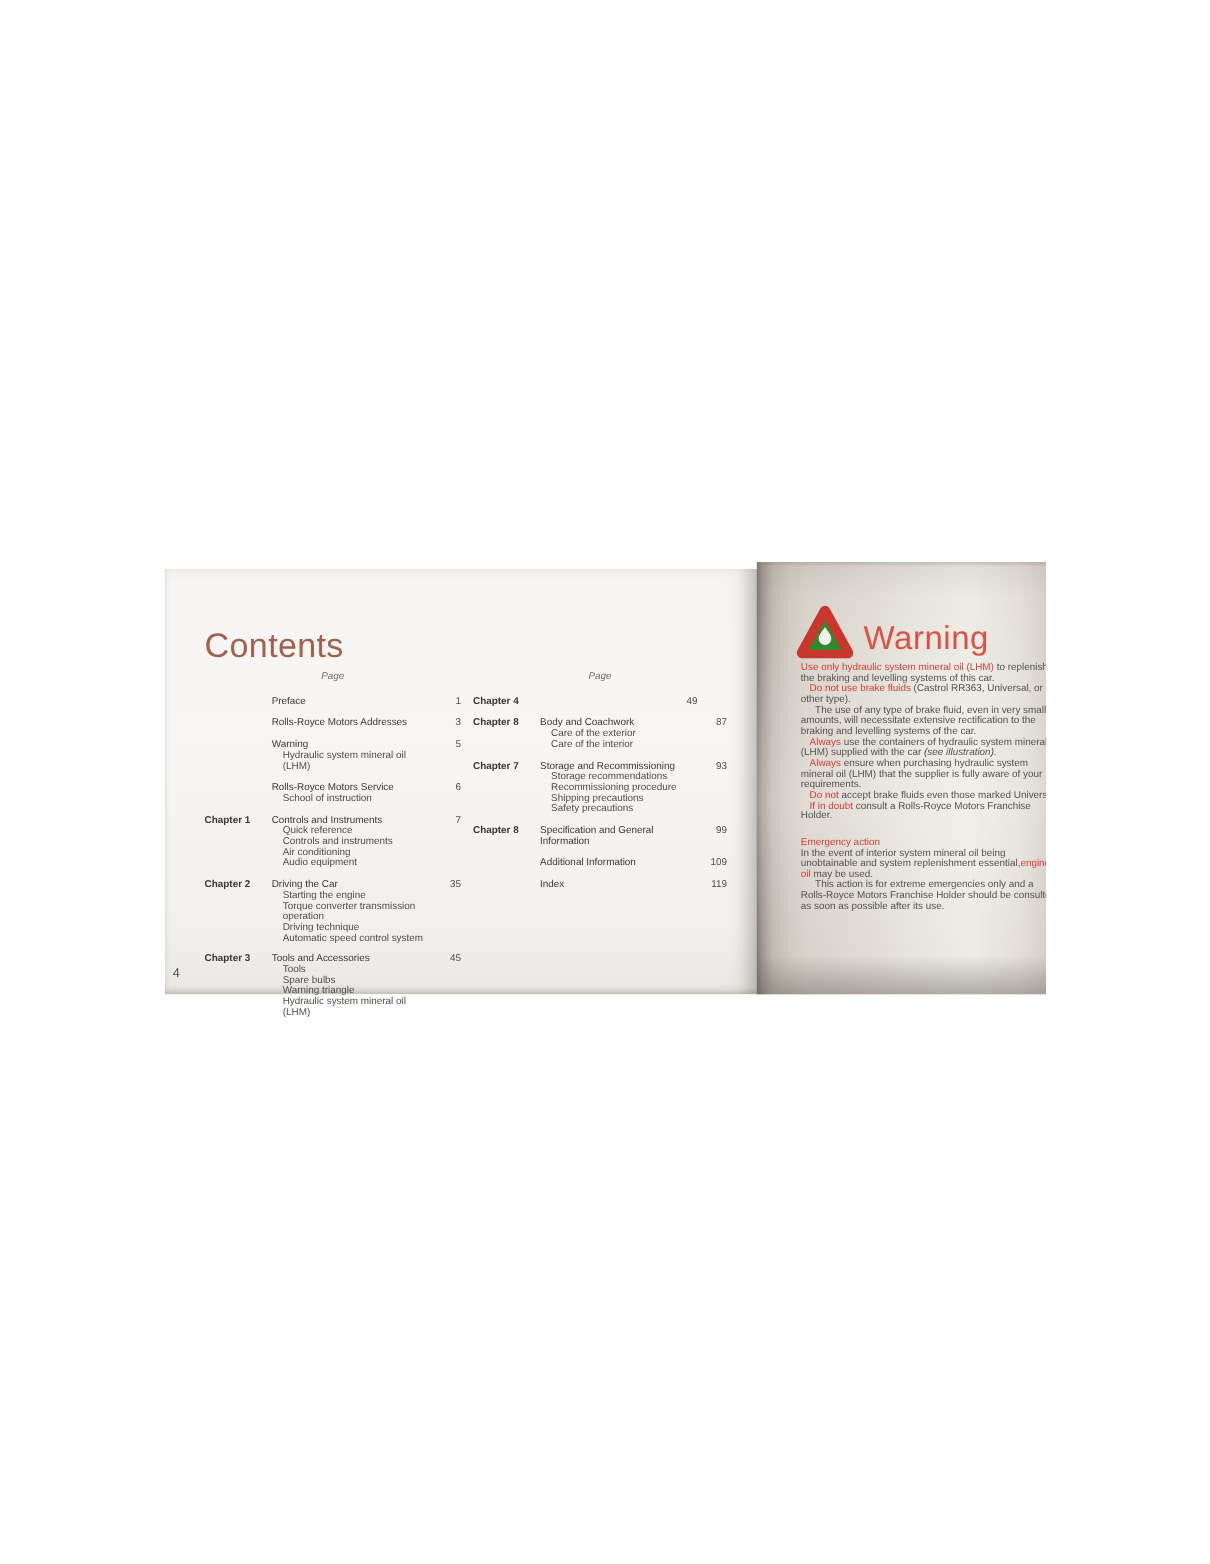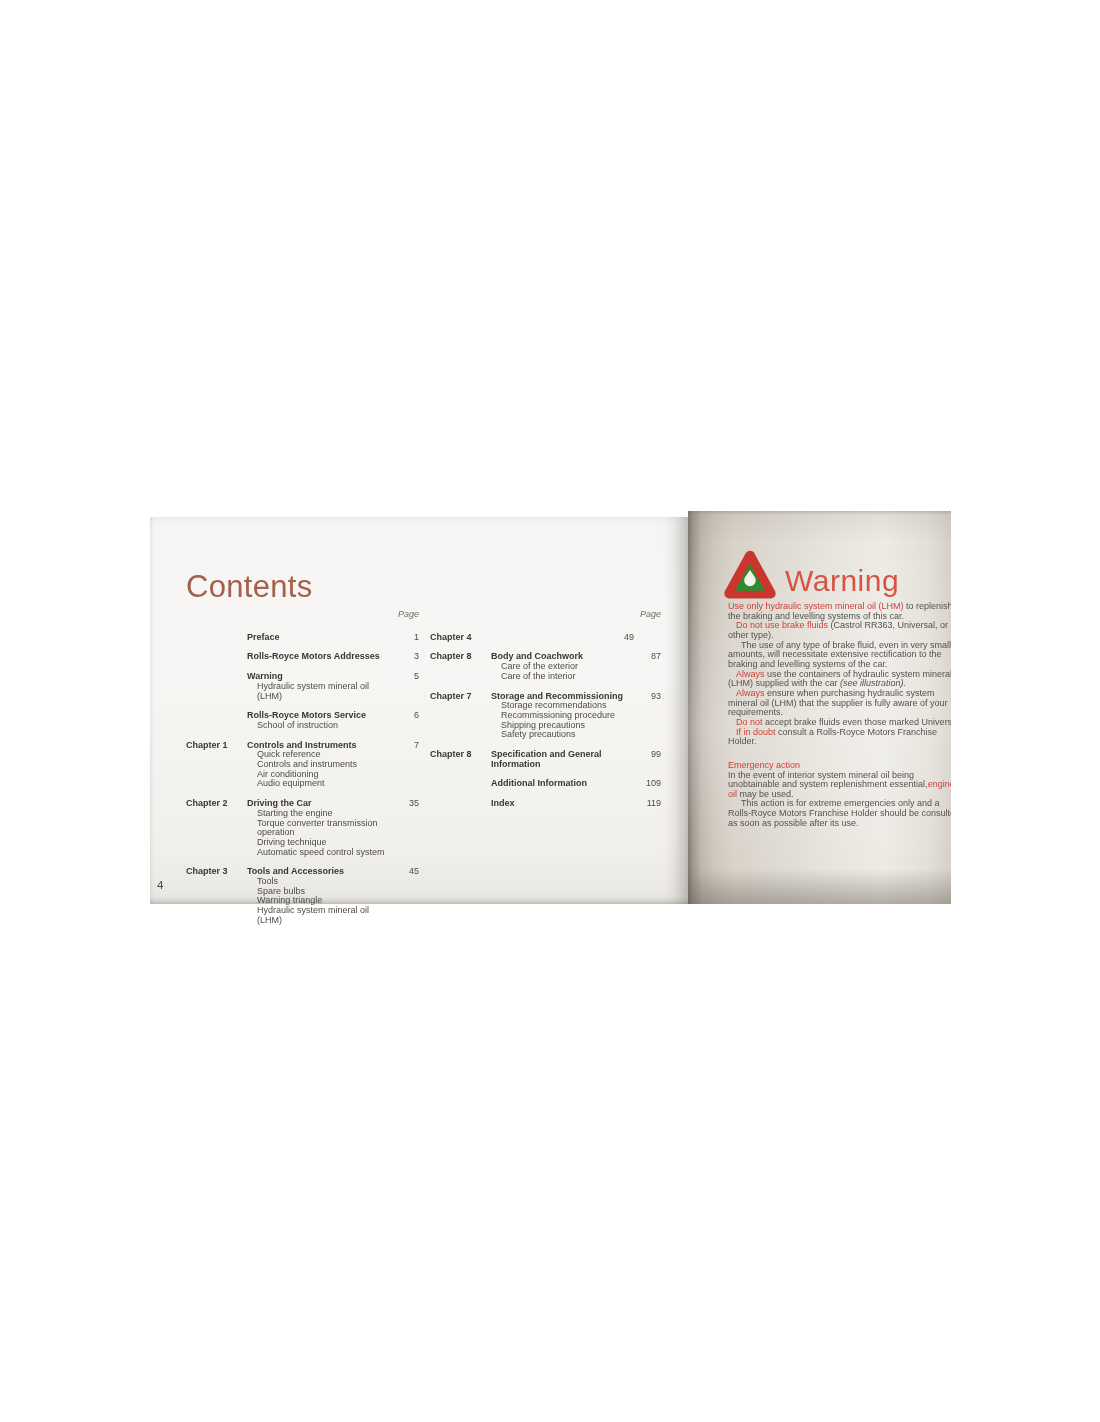--- a/index.html
+++ b/index.html
@@ -20,24 +20,24 @@
                inset 4px 0 6px -4px rgba(0,0,0,.10),
                inset 0 -6px 7px -5px rgba(95,90,83,.40);
   }
   .contents-title {
     position:absolute; left:36px; top:52px;
     font-size:31px; font-weight:300; letter-spacing:.3px; color:#a2614d;
   }
   .toc-col { position:absolute; top:93px; font-size:9px; line-height:9.7px; color:#4e4c47; }
   .toc-col1 { left:36px;  width:233px; }
   .toc-col2 { left:280px; width:231px; }
-  .page-label { text-align:right; font-style:italic; color:#6e6c67; margin-bottom:13px; }
+  .page-label { text-align:center; font-style:italic; color:#6e6c67; margin-bottom:13px; }
   .toc-entry { display:grid; grid-template-columns:61px 1fr 27px; margin-bottom:10px; }
   .toc-chapter { font-weight:bold; color:#383733; }
-  .toc-title { font-weight:bold; color:#383733; }
+  .toc-title { font-weight:normal; color:#383733; }
   .toc-sub { padding-left:10px; color:#4e4c47; }
   .toc-page { text-align:right; color:#4e4c47; }
   .folio { position:absolute; left:7px; top:362px; font-size:11.5px; color:#4b4946; }
 
   
   .page-right {
     position:absolute; left:538px; top:0; width:263px; height:393px; overflow:hidden;
     background:linear-gradient(90deg,#7d776f 0px,#9e978e 5px,#bfb8ae 14px,#cfc8bf 28px,
                #d8d2c9 45px,#ddd8d0 80px,#e7e4dd 140px,#edebe5 195px,#e3dfd8 240px,#d4cfc7 263px);
   }

